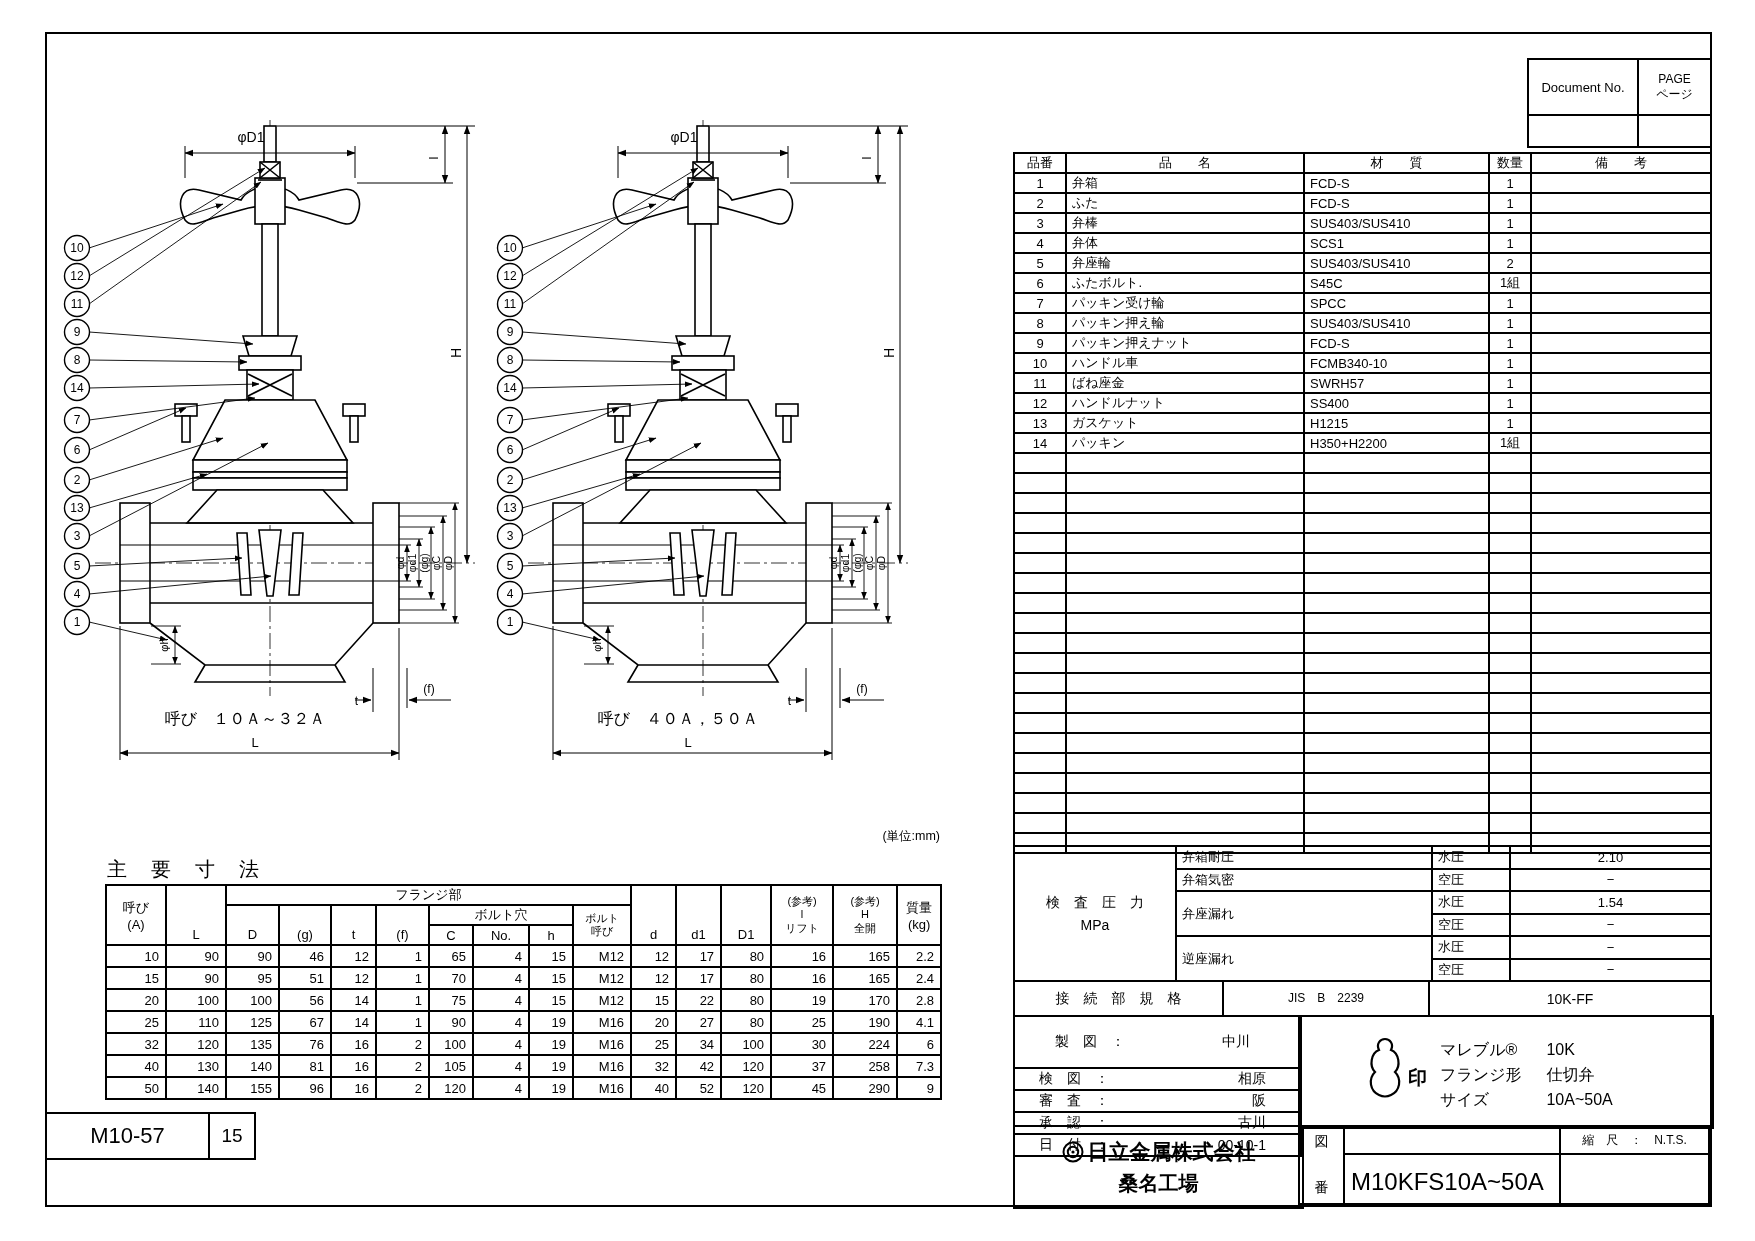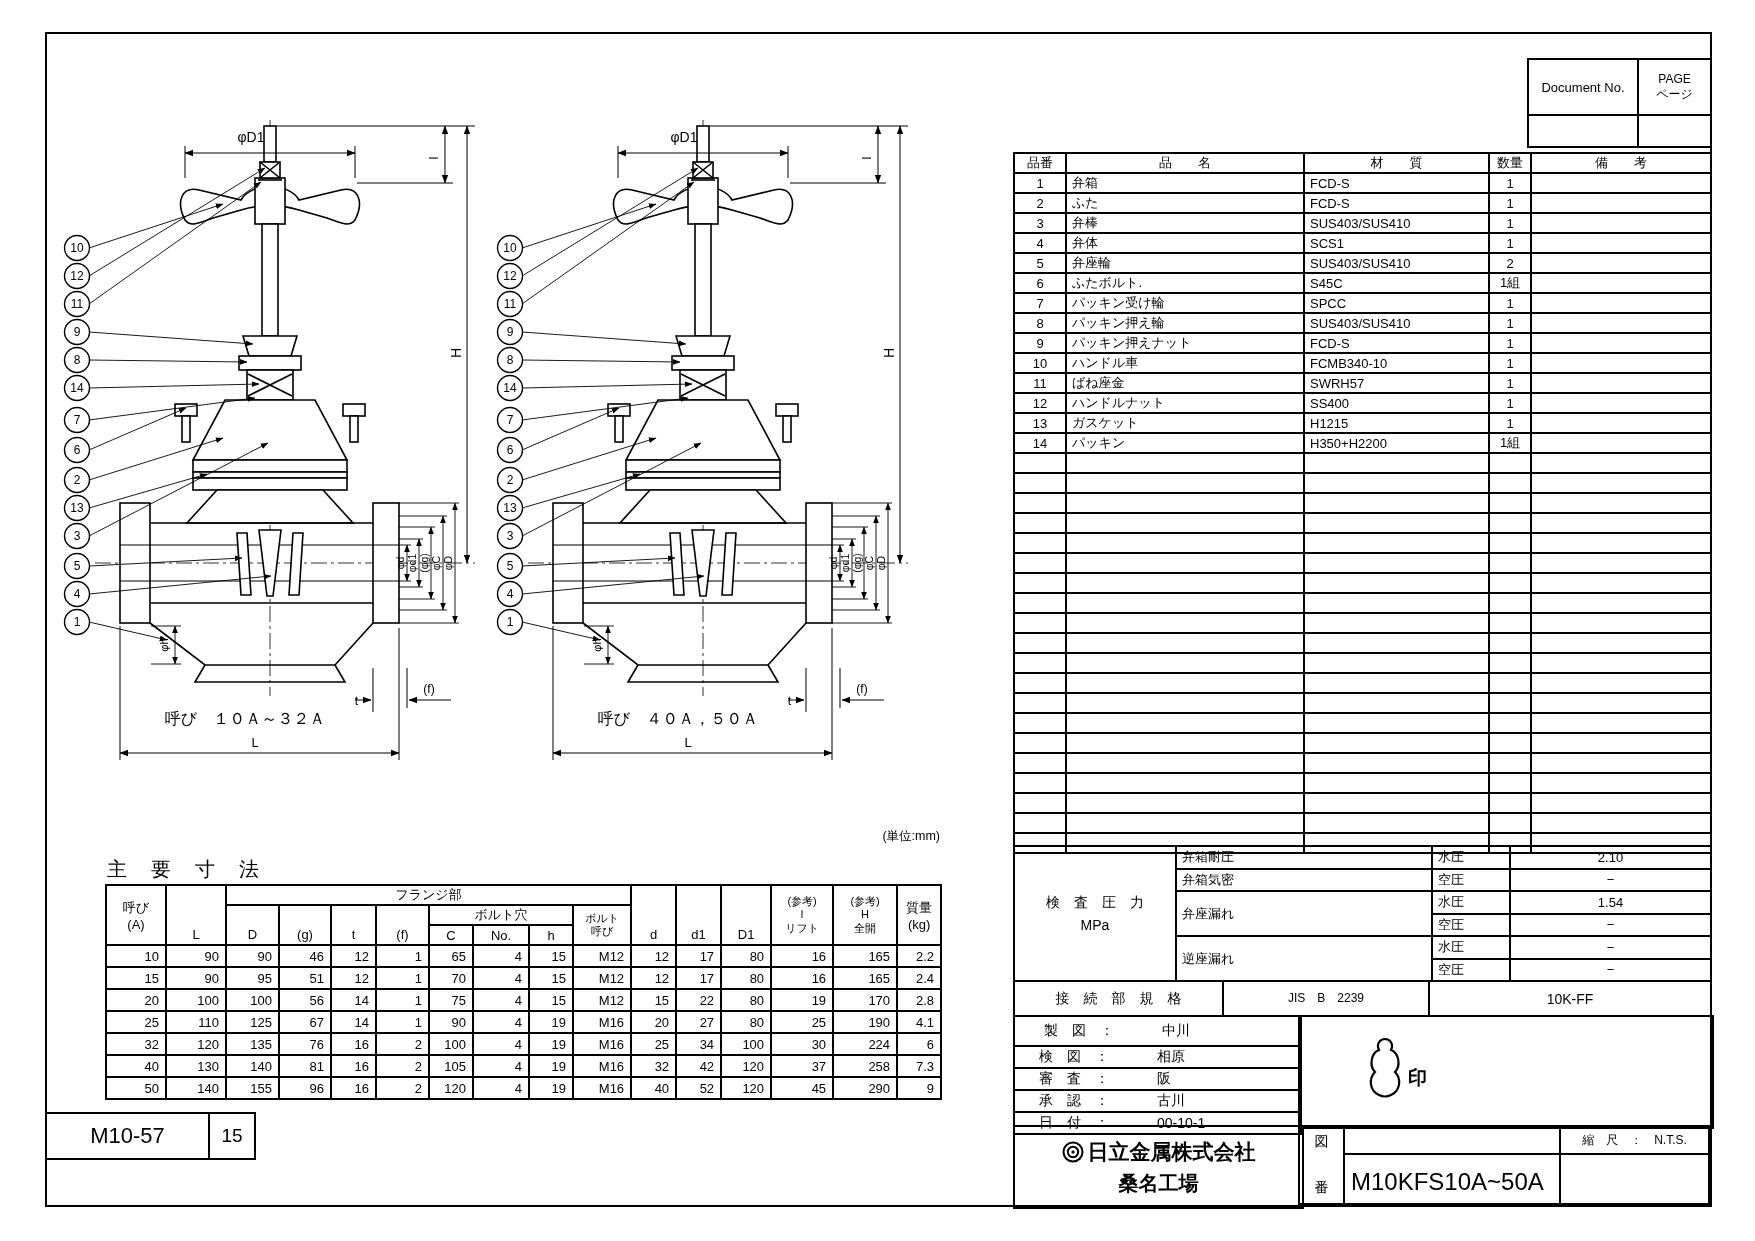--- a/index.html
+++ b/index.html
@@ -12,21 +12,21 @@
   .c{text-align:center;}
   .l{text-align:left;padding-left:5px;}
   .r{text-align:right;padding-right:6px;}
   .bot{vertical-align:bottom;padding-bottom:2px;}
   .small3{font-size:11px;line-height:1.2;padding:0 1px;}
   .vsplit{display:flex;flex-direction:column;justify-content:space-between;height:100%;padding:3px 0;}
   .vsplit span{display:block;text-align:center;}
   #dim-title{font-size:20px;letter-spacing:2px;font-family:Liberation Mono, monospace;}
   #dim-unit{font-size:12.5px;text-align:right;}
   .alabel{display:inline-block;padding-left:24px;width:118px;font-size:14px;}
-  .avalue{display:inline-block;flex:1;text-align:left;padding-right:34px;font-size:14px;}
+  .avalue{display:inline-block;flex:1;text-align:right;padding-right:34px;font-size:14px;}
   .arow{display:flex;align-items:center;height:100%;}
   #product-block{position:absolute;border:2px solid #000;}
   #company-block{position:absolute;border:2px solid #000;display:flex;flex-direction:column;
                  justify-content:center;align-items:center;}
   .prodline{font-size:16px;line-height:25px;white-space:nowrap;}
   .prodline .plab{display:inline-block;width:102px;}
   svg text{font-family:"Liberation Sans","DejaVu Sans",sans-serif;fill:#000;stroke:none;}
 </style>
 </head>
 <body>
@@ -785,21 +785,21 @@
         </tr>
       </tbody>
     </table>
 
   <table id="approval-table" class="abs" style="left:1013px;top:1015px;width:287px">
       <colgroup>
         <col style="width:287px">
       </colgroup>
       <tbody>
         <tr style="height:22px">
-          <td style="padding:5px">
+          <td style="padding:16px">
       <div class="arow">
               <span class="alabel">製　図　：</span>
       <span class="avalue">中川</span>
             </div>
           </td>
         </tr>
         <tr style="height:22px">
           <td style="padding:0">
       <div class="arow">
               <span class="alabel">検　図　：</span>
@@ -832,20 +832,34 @@
           </td>
         </tr>
       </tbody>
     </table>
 
   <div id="product-block" style="left:1298px;top:1015px;width:412px;height:110px">
     <svg class="abs" style="left:62px;top:20px" width="46" height="64" viewBox="0 0 46 64">
       <path d="M17,58 C8,54 6,42 13,35 C7,29 9,16 17,13 C14,7 18,2 23,2 C28,2 32,7 29,13 C37,16 39,29 33,35 C40,42 38,54 29,58 C25,60 21,60 17,58 Z" fill="#fff" stroke="#000" stroke-width="2.2"></path>
     </svg>
     <span class="abs" style="left:108px;top:48px;font-size:19px;font-weight:bold">印</span>
+    <div class="abs" style="left:140px;top:20px">
+      <div class="prodline">
+        <span class="plab">マレブル®</span>
+        <span>10K</span>
+      </div>
+      <div class="prodline">
+        <span class="plab">フランジ形</span>
+        <span>仕切弁</span>
+      </div>
+      <div class="prodline">
+        <span class="plab">サイズ</span>
+        <span>10A~50A</span>
+      </div>
+    </div>
   </div>
 
   <div id="company-block" style="left:1013px;top:1125px;width:287px;height:80px">
     <div style="font-size:21px;font-weight:bold;white-space:nowrap;display:flex;align-items:center">
       <svg width="22" height="22" viewBox="0 0 22 22" style="margin-right:4px">
         <circle cx="11" cy="11" r="9.5" fill="none" stroke="#000" stroke-width="2"></circle>
         <circle cx="11" cy="11" r="5.2" fill="none" stroke="#000" stroke-width="2"></circle>
         <circle cx="11" cy="11" r="1.6" fill="#000"></circle>
       </svg>
       <span>日立金属株式会社</span>

